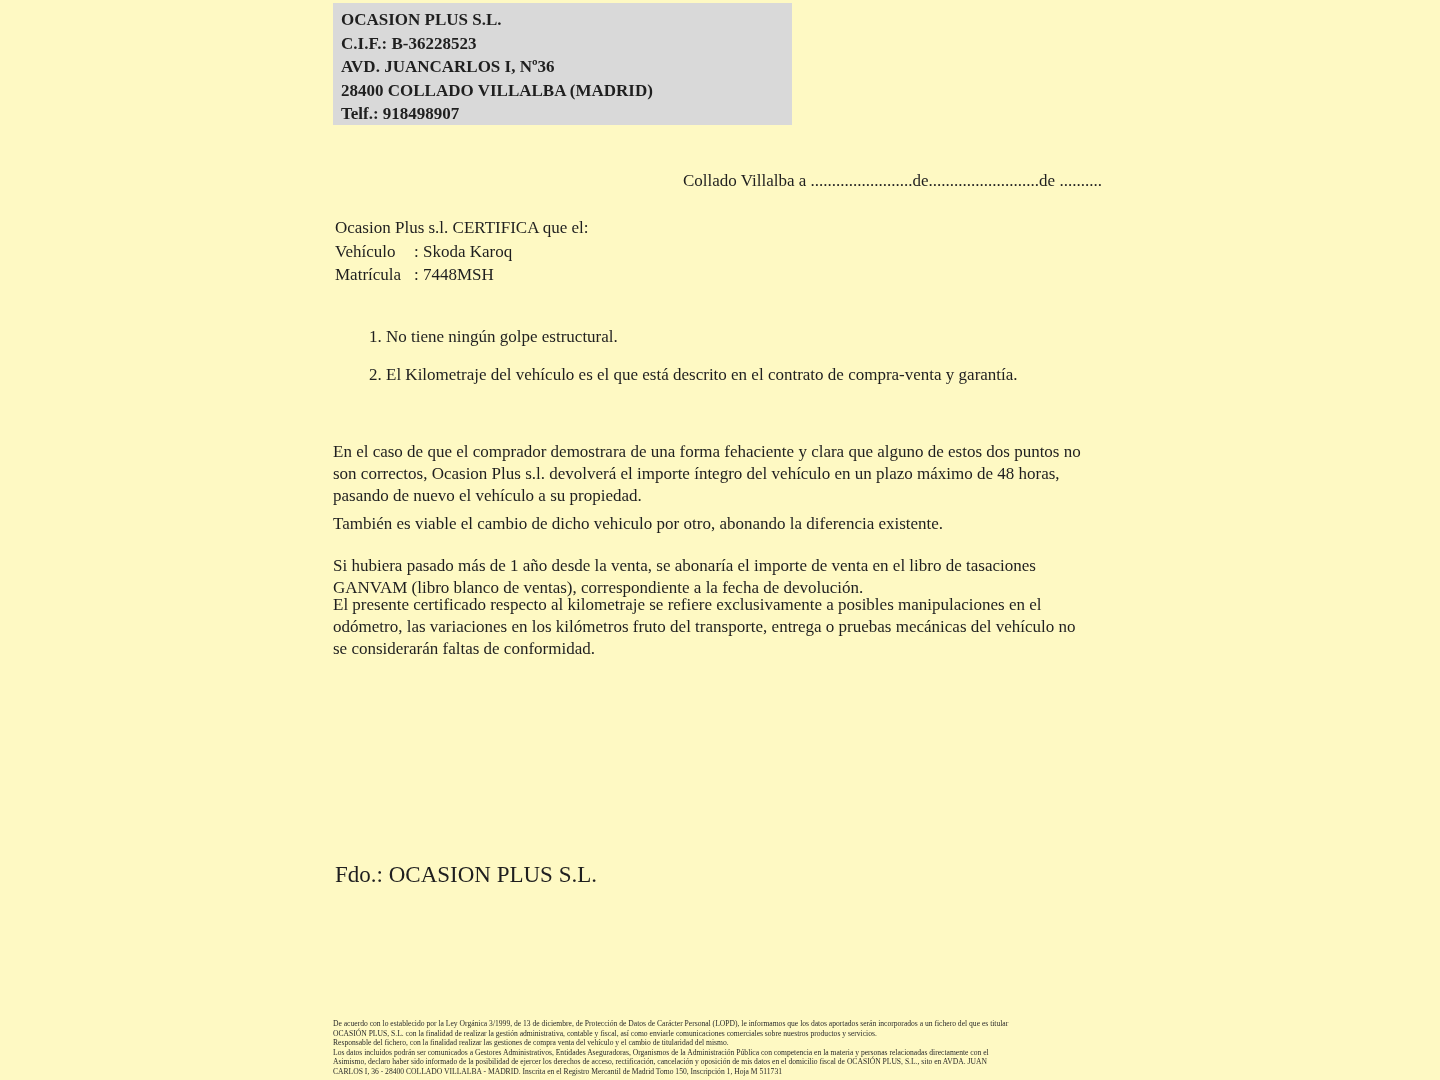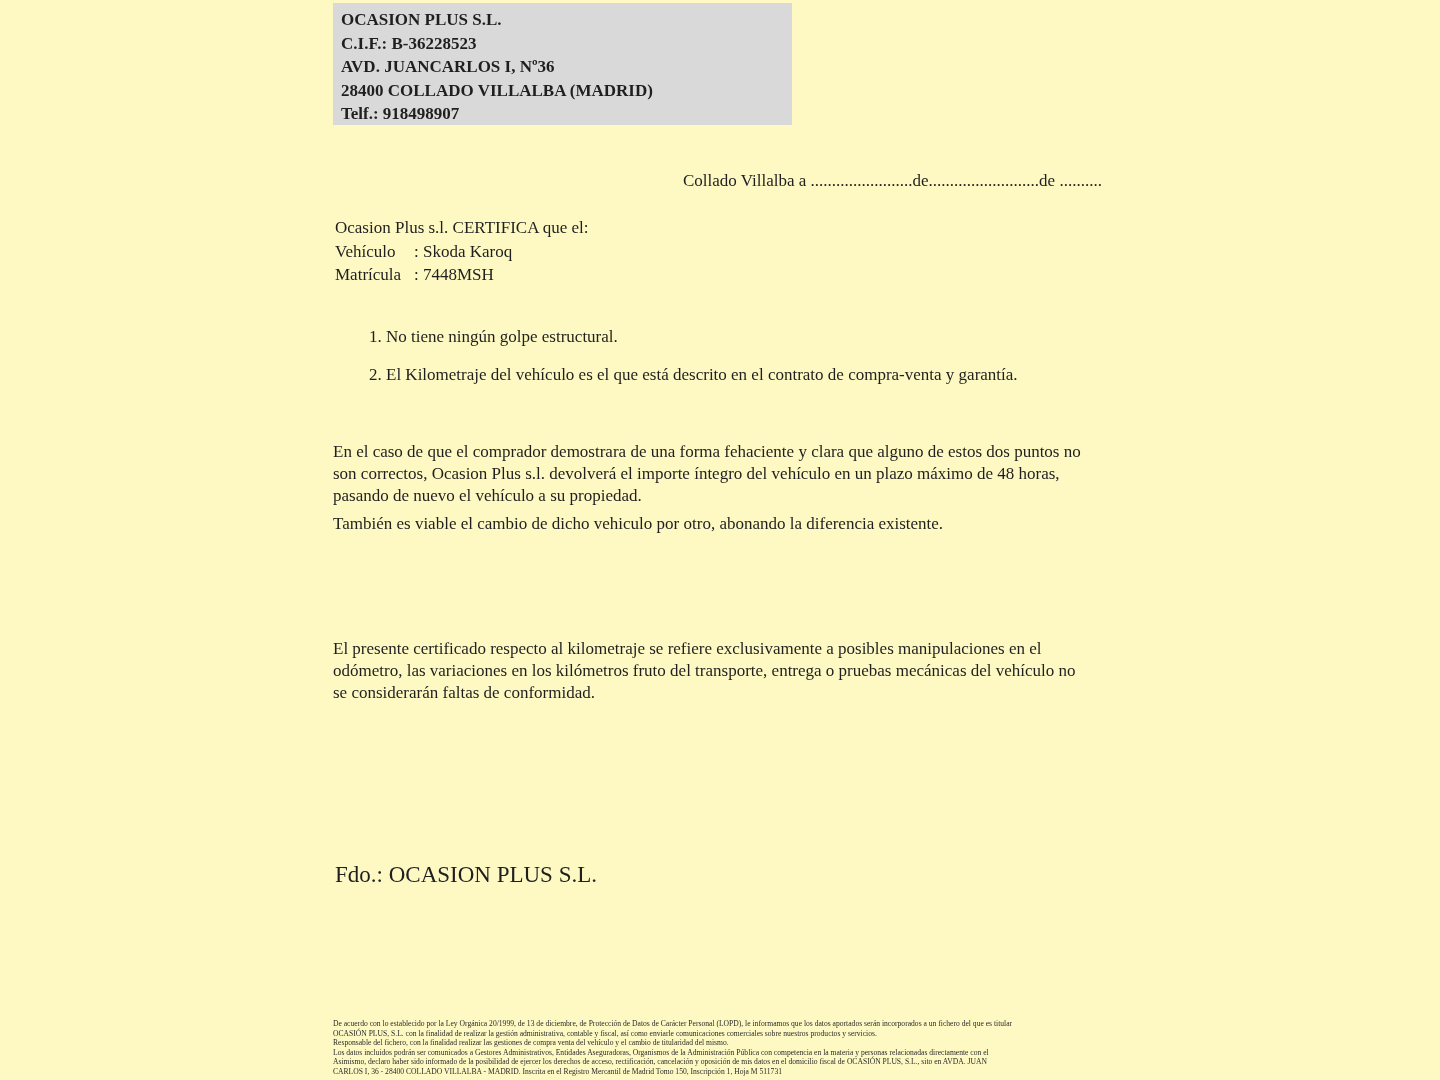--- a/index.html
+++ b/index.html
@@ -108,28 +108,30 @@
     <div class="cert-row"><span class="cert-label"><span>Matrícula</span></span><span>: 7448MSH</span></div>
   </div>
 
   <div class="point" style="top:327px">1. No tiene ningún golpe estructural.</div>
   <div class="point" style="top:365px">2. El Kilometraje del vehículo es el que está descrito en el contrato de compra-venta y garantía.</div>
 
   <div class="para" style="top:441px">En el caso de que el comprador demostrara de una forma fehaciente y clara que alguno de estos dos puntos no
 son correctos, Ocasion Plus s.l. devolverá el importe íntegro del vehículo en un plazo máximo de 48 horas,
 pasando de nuevo el vehículo a su propiedad.</div>
   <div class="para" style="top:513px">También es viable el cambio de dicho vehiculo por otro, abonando la diferencia existente.</div>
-  <div class="para" style="top:638px">El presente certificado respecto al kilometraje se refiere exclusivamente a posibles manipulaciones en el
+  <div class="para" style="top:555px">Si hubiera pasado más de 1 año desde la venta, se abonaría el importe de venta en el libro de tasaciones
+GANVAM (libro blanco de ventas), correspondiente a la fecha de devolución.</div>
+  <div class="para" style="top:594px">El presente certificado respecto al kilometraje se refiere exclusivamente a posibles manipulaciones en el
 odómetro, las variaciones en los kilómetros fruto del transporte, entrega o pruebas mecánicas del vehículo no
 se considerarán faltas de conformidad.</div>
 
   <div class="signature">Fdo.: OCASION PLUS S.L.</div>
 
   <div class="legal-footer">
-    <div class="lline">De acuerdo con lo establecido por la Ley Orgánica 20/1999, de 13 de diciembre, de Protección de Datos de Carácter Personal (LOPD), le informamos que los datos aportados serán incorporados a un fichero del que es titular</div>
+    <div class="lline">De acuerdo con lo establecido por la Ley Orgánica 3/1999, de 13 de diciembre, de Protección de Datos de Carácter Personal (LOPD), le informamos que los datos aportados serán incorporados a un fichero del que es titular</div>
     <div class="lline">OCASIÓN PLUS, S.L. con la finalidad de realizar la gestión administrativa, contable y fiscal, así como enviarle comunicaciones comerciales sobre nuestros productos y servicios.</div>
     <div class="lline">Responsable del fichero, con la finalidad realizar las gestiones de compra venta del vehículo y el cambio de titularidad del mismo.</div>
     <div class="lline">Los datos incluidos podrán ser comunicados a Gestores Administrativos, Entidades Aseguradoras, Organismos de la Administración Pública con competencia en la materia y personas relacionadas directamente con el</div>
     <div class="lline">Asimismo, declaro haber sido informado de la posibilidad de ejercer los derechos de acceso, rectificación, cancelación y oposición de mis datos en el domicilio fiscal de OCASIÓN PLUS, S.L., sito en AVDA. JUAN</div>
     <div class="lline">CARLOS I, 36 - 28400 COLLADO VILLALBA - MADRID. Inscrita en el Registro Mercantil de Madrid Tomo 150, Inscripción 1, Hoja M 511731</div>
   </div>
 
 </div>
 
 </body></html>

